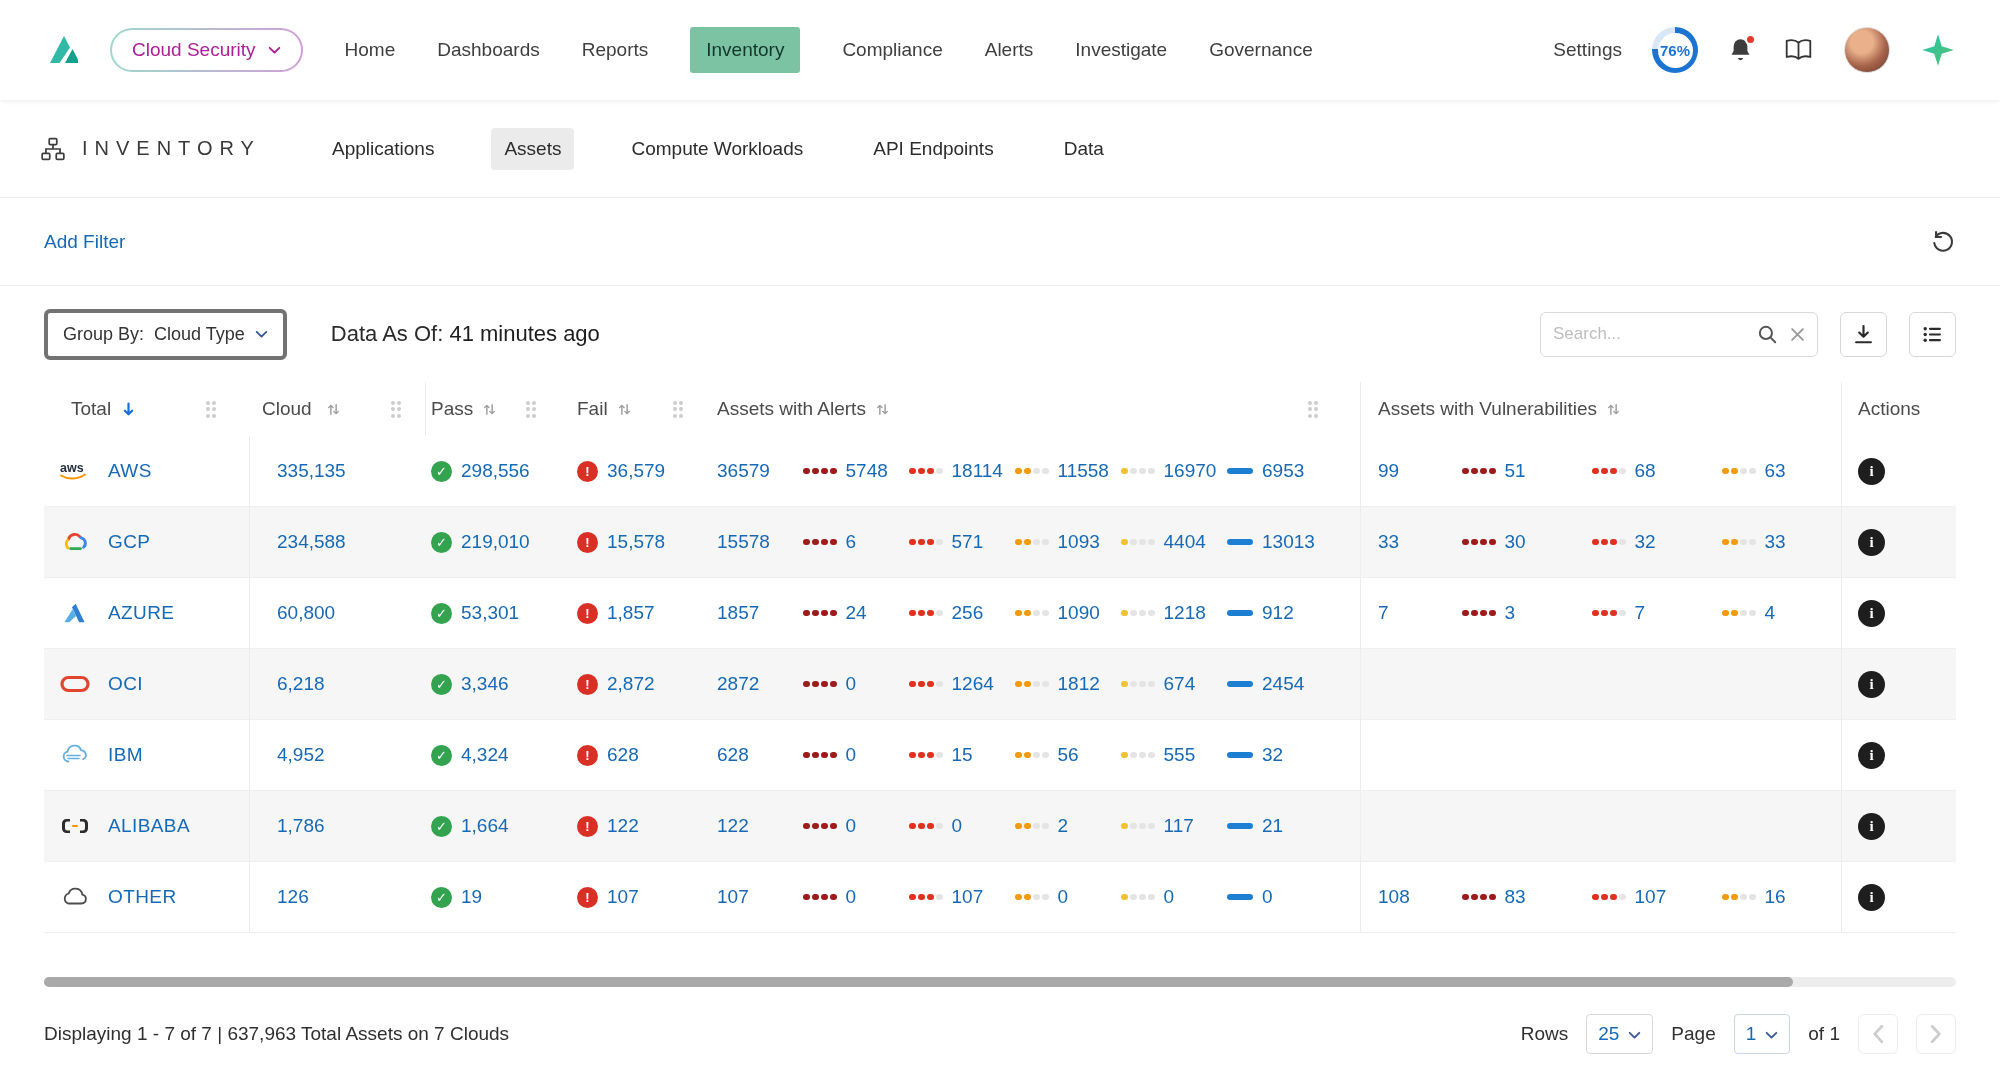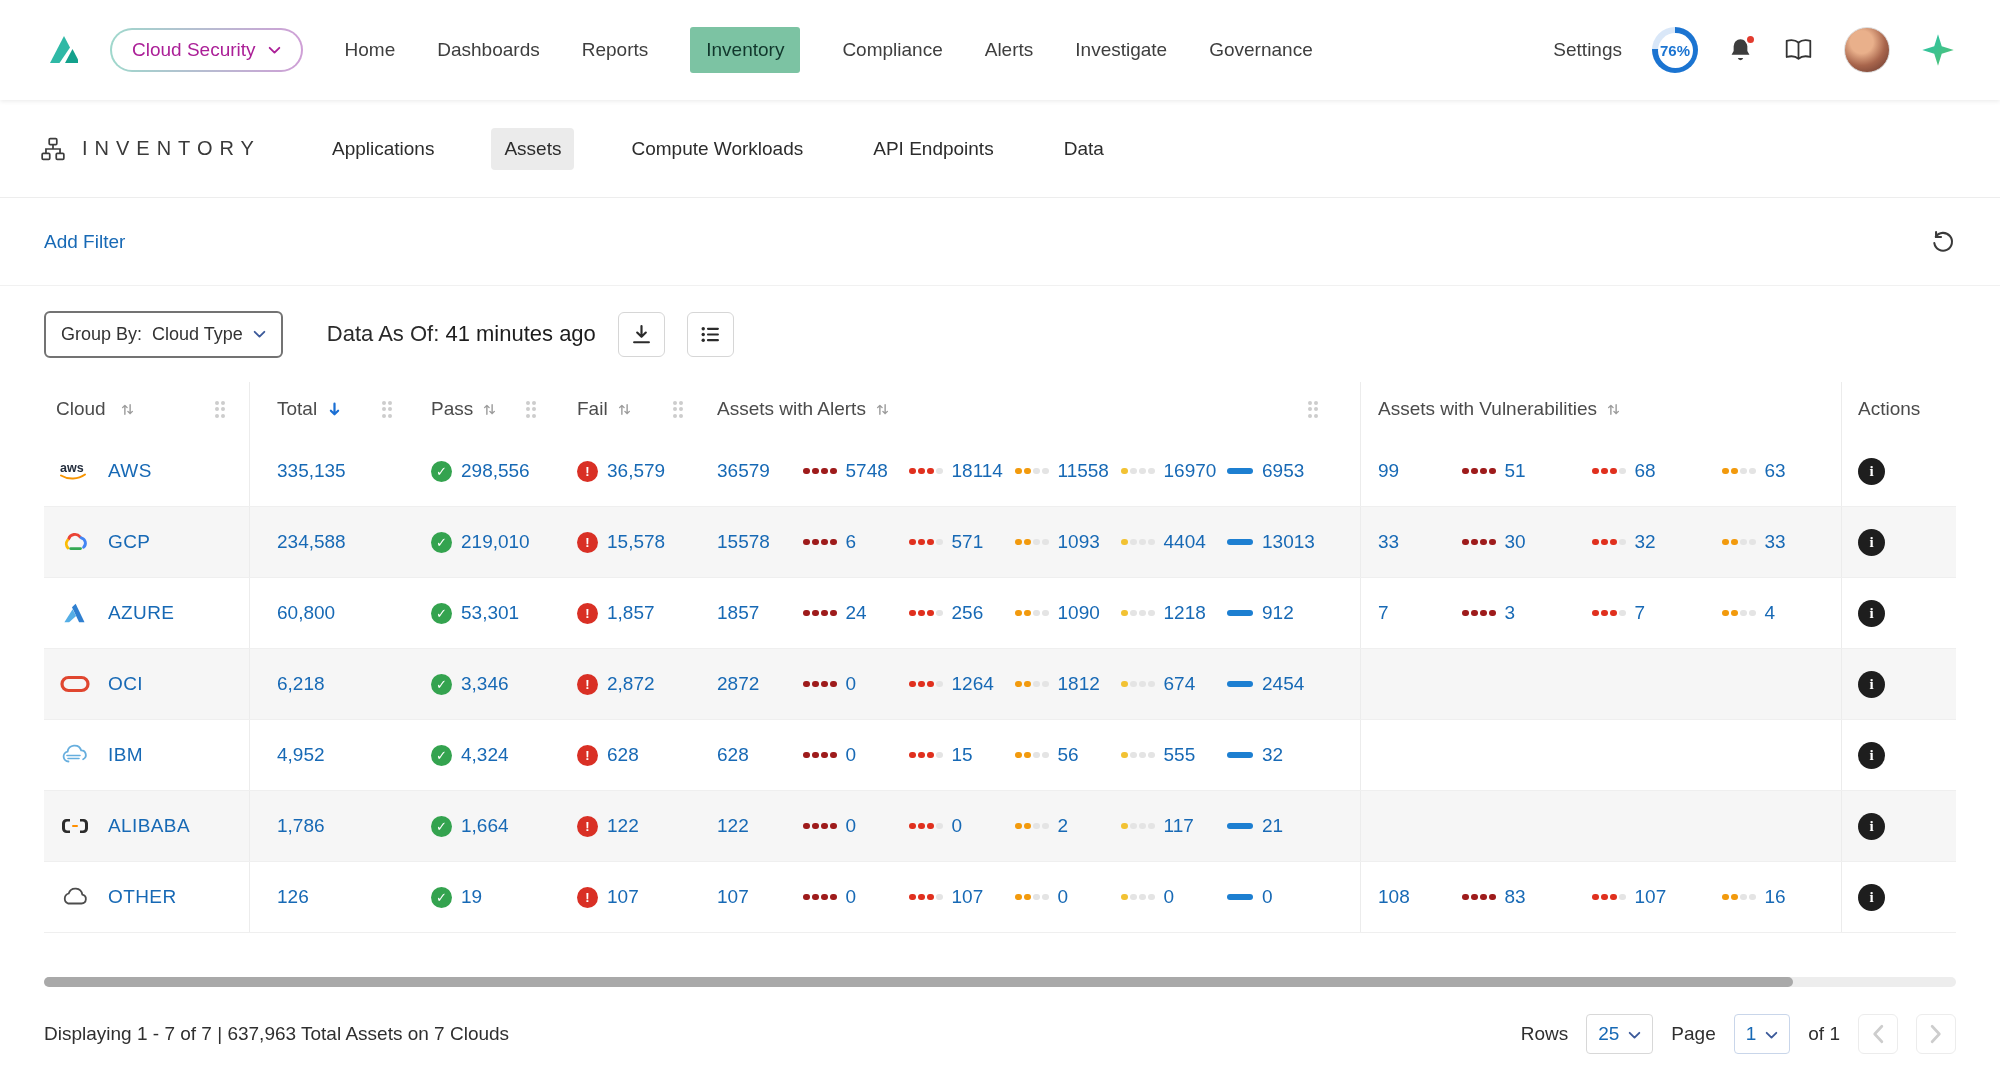--- a/index.html
+++ b/index.html
@@ -45,21 +45,21 @@
   .tab{ padding:10px 13px; border-radius:4px; cursor:pointer; white-space:nowrap; }
   .tab.active{ background:#ebebeb; }
 
   
   .filter-row{ height:88px; display:flex; align-items:center; padding:0 44px; border-bottom:1px solid #f1f1f1; }
   .add-filter{ color:var(--link-blue); font-size:19px; font-weight:500; cursor:pointer; }
   .reset{ margin-left:auto; display:flex; cursor:pointer; }
 
   
   .controls{ height:96px; display:flex; align-items:center; padding:0 44px; gap:22px; }
-  .groupby{ display:flex; align-items:center; gap:10px; border:2px solid #737373; border-radius:6px;
+  .groupby{ display:flex; align-items:center; gap:10px; border:4px solid #737373; border-radius:6px;
             padding:11px 15px; font-size:18px; background:#fff; cursor:pointer; white-space:nowrap; }
   .groupby .chev{ color:#3c5a9a; display:flex; }
   .dataasof{ font-size:22px; color:#2a2a2a; margin-left:22px; }
   .dataasof .val{ font-weight:500; color:#1d1d1d; }
   .searchbox{ margin-left:auto; width:278px; height:45px; border:1px solid #d9d9d9; border-radius:6px;
               display:flex; align-items:center; padding:0 12px; gap:12px; background:#fff; }
   .searchbox input{ border:0; outline:0; flex:1; min-width:0; font-size:17px; font-family:inherit; color:#333; background:transparent; }
   .searchbox input::placeholder{ color:#bdbdbd; }
   .iconbtn{ width:47px; height:45px; border:1px solid #d6d6d6; border-radius:6px; background:#fff;
             display:flex; align-items:center; justify-content:center; cursor:pointer; flex:none; }
@@ -215,60 +215,74 @@
     <span class="chev" id="gb-chev">
         <svg width="13" height="9" viewBox="0 0 14 9" fill="none">
           <path d="M1.8 1.6L7 6.8l5.2-5.2" stroke="#3c5a9a" stroke-width="2" stroke-linecap="round" stroke-linejoin="round"></path>
         </svg>
       </span>
   </div>
   <div class="dataasof">
     <span>Data As Of:</span>
     <span class="val">41 minutes ago</span>
   </div>
+  <div class="searchbox">
+    <input type="text" placeholder="Search..." style="">
+    <span class="iconflex" id="search-icon">
+        <svg width="22" height="22" viewBox="0 0 20 20" fill="none">
+          <circle cx="9" cy="9" r="5.5" stroke="#555" stroke-width="1.8"></circle>
+          <path d="M13.3 13.3l4.2 4.2" stroke="#555" stroke-width="1.8" stroke-linecap="round"></path>
+        </svg>
+      </span>
+    <span class="iconflex" id="clear-icon">
+        <svg width="15" height="15" viewBox="0 0 14 14">
+          <path d="M2 2l10 10M12 2L2 12" stroke="#9a9a9a" stroke-width="1.8" stroke-linecap="round"></path>
+        </svg>
+      </span>
+  </div>
   <div class="iconbtn" id="dl-btn">
       <svg width="25" height="25" viewBox="0 0 22 22" fill="none">
         <path d="M11 3.5V13M11 13l-3.8-3.7M11 13l3.8-3.7" stroke="#2b2b2b" stroke-width="1.9" stroke-linecap="round" stroke-linejoin="round"></path>
         <path d="M4.5 17.8h13" stroke="#2b2b2b" stroke-width="1.9" stroke-linecap="round"></path>
       </svg>
     </div>
   <div class="iconbtn" id="cols-btn">
       <svg width="25" height="25" viewBox="0 0 22 22" fill="none">
         <circle cx="4.6" cy="6" r="1.5" fill="#2b2b2b"></circle>
         <circle cx="4.6" cy="11" r="1.5" fill="#2b2b2b"></circle>
         <circle cx="4.6" cy="16" r="1.5" fill="#2b2b2b"></circle>
         <path d="M8.8 6h8.7M8.8 11h8.7M8.8 16h8.7" stroke="#2b2b2b" stroke-width="1.9" stroke-linecap="round"></path>
       </svg>
     </div>
 </div>
 
 <div class="table">
   <div class="trow thead" id="thead">
+      <div class="cell th c-total">
+        <span class="lbl">Total</span>
+        <span class="sort">
+          <svg width="17" height="17" viewBox="0 0 16 16" fill="none">
+            <path d="M8 2.5v10M8 12.5L4.6 9.2M8 12.5l3.4-3.3" stroke="#1a6fd4" stroke-width="2.1" stroke-linecap="round" stroke-linejoin="round"></path>
+          </svg>
+        </span>
+        <span class="drag">
+          <i></i>
+          <i></i>
+          <i></i>
+          <i></i>
+          <i></i>
+          <i></i>
+        </span>
+      </div>
       <div class="cell th c-cloud">
         <span class="lbl">Cloud</span>
         <span class="sort">
           <svg width="15" height="15" viewBox="0 0 16 16" fill="none">
             <path d="M5.2 13V3.6M5.2 3.6L2.8 6M5.2 3.6L7.6 6" stroke="#9b9b9b" stroke-width="1.5" stroke-linecap="round" stroke-linejoin="round"></path>
             <path d="M10.8 3v9.4M10.8 12.4L8.4 10M10.8 12.4L13.2 10" stroke="#9b9b9b" stroke-width="1.5" stroke-linecap="round" stroke-linejoin="round"></path>
-          </svg>
-        </span>
-        <span class="drag">
-          <i></i>
-          <i></i>
-          <i></i>
-          <i></i>
-          <i></i>
-          <i></i>
-        </span>
-      </div>
-      <div class="cell th c-total">
-        <span class="lbl">Total</span>
-        <span class="sort">
-          <svg width="17" height="17" viewBox="0 0 16 16" fill="none">
-            <path d="M8 2.5v10M8 12.5L4.6 9.2M8 12.5l3.4-3.3" stroke="#1a6fd4" stroke-width="2.1" stroke-linecap="round" stroke-linejoin="round"></path>
           </svg>
         </span>
         <span class="drag">
           <i></i>
           <i></i>
           <i></i>
           <i></i>
           <i></i>
           <i></i>
         </span>

